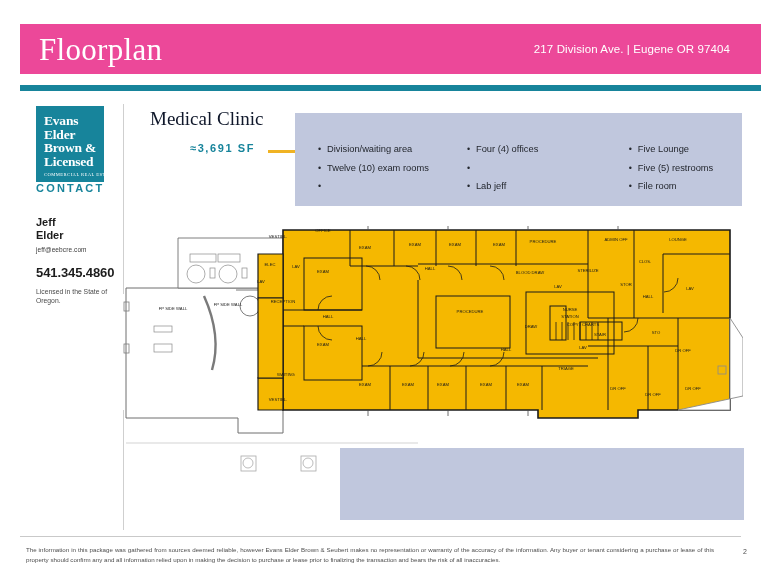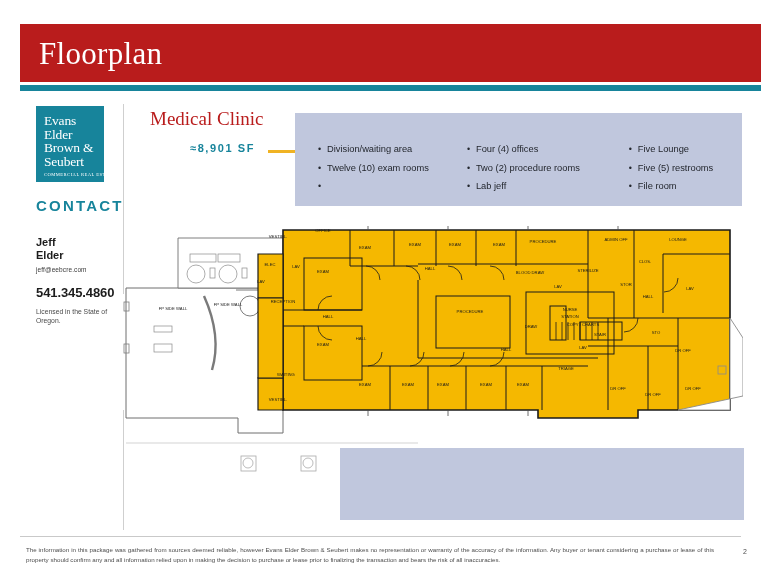--- a/index.html
+++ b/index.html
@@ -14,22 +14,22 @@
     -webkit-font-smoothing: antialiased;
   }
   .page {
     position: absolute; inset: 0;
     background: #ffffff;
   }
 
   
   .header-bar {
     position: absolute;
-    left: 20px; top: 24px; right: 0px; height: 58px;
-    background: #b91c1c;
+    left: 20px; top: 24px; right: 0px; height: 50px;
+    background: #ec4899;
     display: flex; align-items: center;
     justify-content: space-between;
   }
   .header-title {
     font-family: "Liberation Serif", serif;
     color: #ffffff;
     font-size: 31px;
     font-weight: 400;
     letter-spacing: 0.3px;
     padding-left: 19px;
@@ -61,33 +61,33 @@
     padding: 8px 8px 5px 8px;
     box-sizing: border-box;
   }
   .logo-line {
     font-family: "Liberation Serif", serif;
     color: #ffffff;
     font-size: 13.5px;
     line-height: 13.5px;
     letter-spacing: -0.2px;
     white-space: nowrap;
+    font-weight: bold;
   }
   .logo-sub {
     font-family: "Liberation Serif", serif;
     color: #ffffff;
     font-size: 4.6px;
     letter-spacing: 0.45px;
     margin-top: 4px;
     white-space: nowrap;
   }
   .contact-heading {
-    margin-top: 15px;
     color: #17849b;
-    font-size: 15px;
+    font-size: 11px;
     font-weight: bold;
     letter-spacing: 2.2px;
   }
   .contact-name {
     margin-top: 22px;
     color: #1d1d1d;
     font-size: 11px;
     font-weight: bold;
     line-height: 12.5px;
   }
@@ -122,21 +122,21 @@
     width: 1px; height: 120px;
     background: #cfcfcf;
   }
 
   
   .clinic-title {
     position: absolute;
     left: 150px; top: 108px;
     font-family: "Liberation Serif", serif;
     font-size: 19px;
-    color: #b91c1c;
+    color: #0f172a;
   }
   .sf-label {
     position: absolute;
     left: 190px; top: 142px;
     color: #17849b;
     font-size: 11px;
     font-weight: bold;
     letter-spacing: 1.6px;
     white-space: nowrap;
   }
@@ -216,45 +216,46 @@
     color: #4d4d4d;
   }
 </style>
 </head>
 <body>
 
 <div class="page">
 
   <div class="header-bar">
     <div class="header-title">Floorplan</div>
+    <div class="header-address">217 Division Ave. | Eugene OR 97404</div>
   </div>
   <div class="accent-bar"></div>
 
   <div class="sidebar">
     <div class="logo-box">
       <div class="logo-line">Evans</div>
       <div class="logo-line">Elder</div>
       <div class="logo-line">Brown &amp;</div>
-      <div class="logo-line">Seubert</div>
+      <div class="logo-line">Licensed</div>
       <div class="logo-sub">COMMERCIAL REAL ESTATE</div>
     </div>
     <div class="contact-heading">CONTACT</div>
     <div class="contact-name">
       <div>Jeff</div>
       <div>Elder</div>
     </div>
     <div class="contact-email">jeff@eebcre.com</div>
     <div class="contact-phone">541.345.4860</div>
     <div class="contact-note">Licensed in the State of Oregon.</div>
   </div>
   <div class="sidebar-divider"></div>
   <div class="sidebar-divider2"></div>
 
   <div class="clinic-title">Medical Clinic</div>
-  <div class="sf-label">≈8,901 SF</div>
+  <div class="sf-label">≈3,691 SF</div>
   <div class="sf-connector"></div>
 
   <div class="feature-panel"></div>
   <div class="feature-cols">
     <div class="feature-col">
       <div class="feature-item">
           <span class="feature-bullet">•</span>
           <span>Division/waiting area</span>
         </div>
       <div class="feature-item">
@@ -265,21 +266,20 @@
           <span class="feature-bullet">•</span>
         </div>
     </div>
     <div class="feature-col">
       <div class="feature-item">
           <span class="feature-bullet">•</span>
           <span>Four (4) offices</span>
         </div>
       <div class="feature-item">
           <span class="feature-bullet">•</span>
-          <span>Two (2) procedure rooms</span>
         </div>
       <div class="feature-item">
           <span class="feature-bullet">•</span>
           <span>Lab jeff</span>
         </div>
     </div>
     <div class="feature-col">
       <div class="feature-item">
           <span class="feature-bullet">•</span>
           <span>Five Lounge</span>

